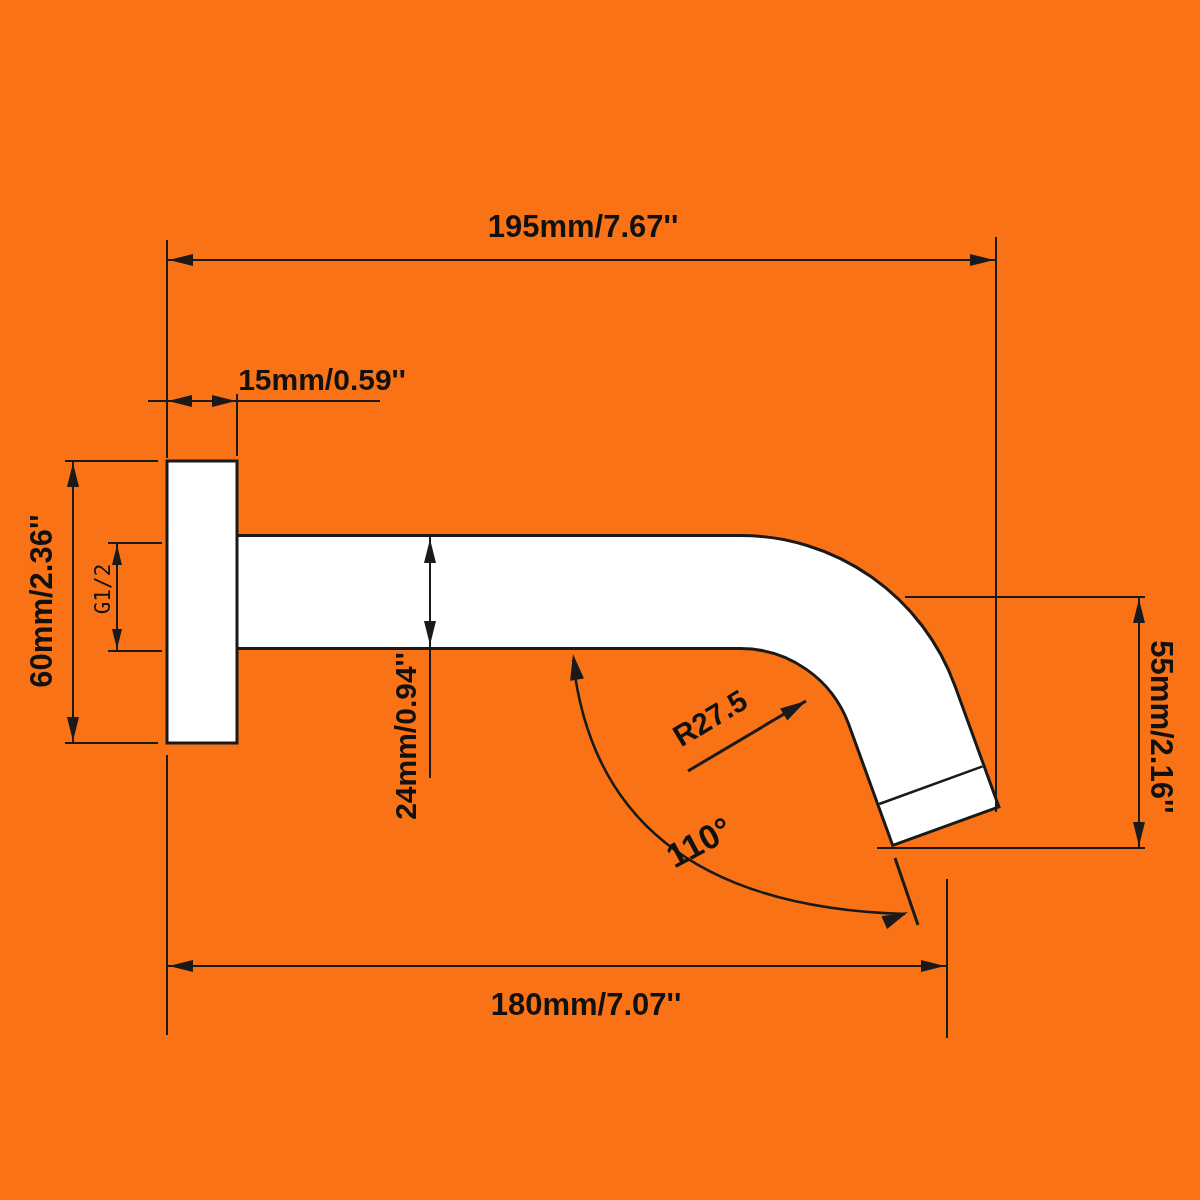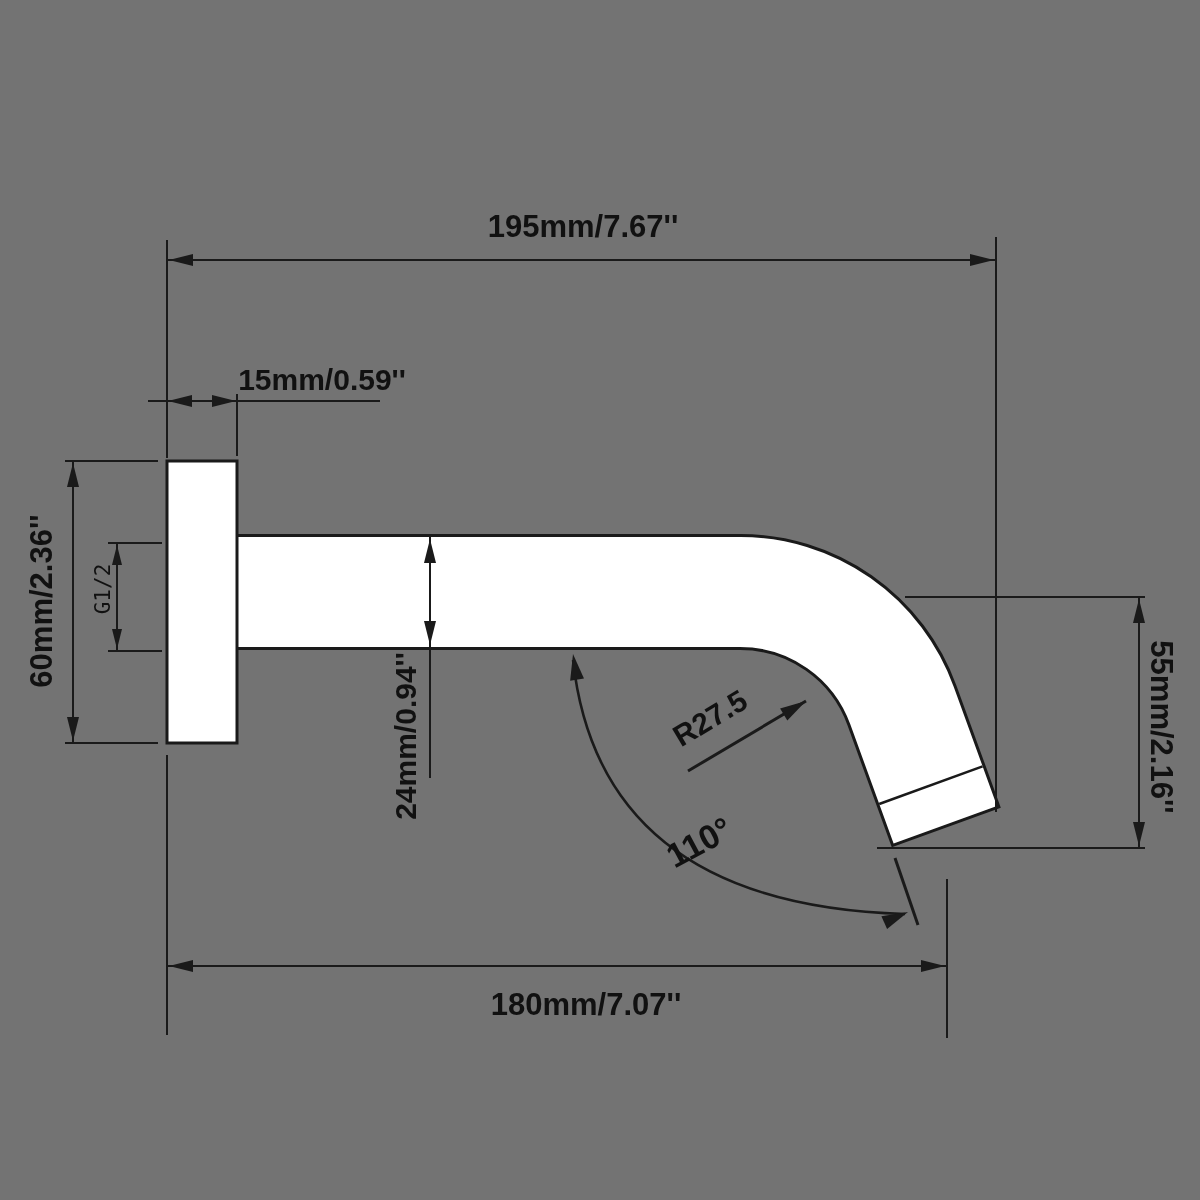--- a/index.html
+++ b/index.html
@@ -1,16 +1,16 @@
 <!DOCTYPE html>
 <html><head>
 <meta charset="utf-8">
 <style>
   html,body{margin:0;padding:0;background:#ffffff;}
-  .stage{width:1200px;height:1200px;background:#737373;position:relative;overflow:hidden;}
+  .stage{width:1200px;height:1200px;background:#f97316;position:relative;overflow:hidden;}
   svg{display:block;}
   .dim-text{font-family:"Liberation Sans", sans-serif;font-weight:bold;fill:#111111;}
   .thread-text{font-family:"DejaVu Sans Mono", monospace;font-weight:normal;fill:#111111;}
   .ink{stroke:#1a1a1a;}
 </style>
 </head>
 <body>
 
 <div class="stage">
 <svg width="1200" height="1200" viewBox="0 0 1200 1200">

